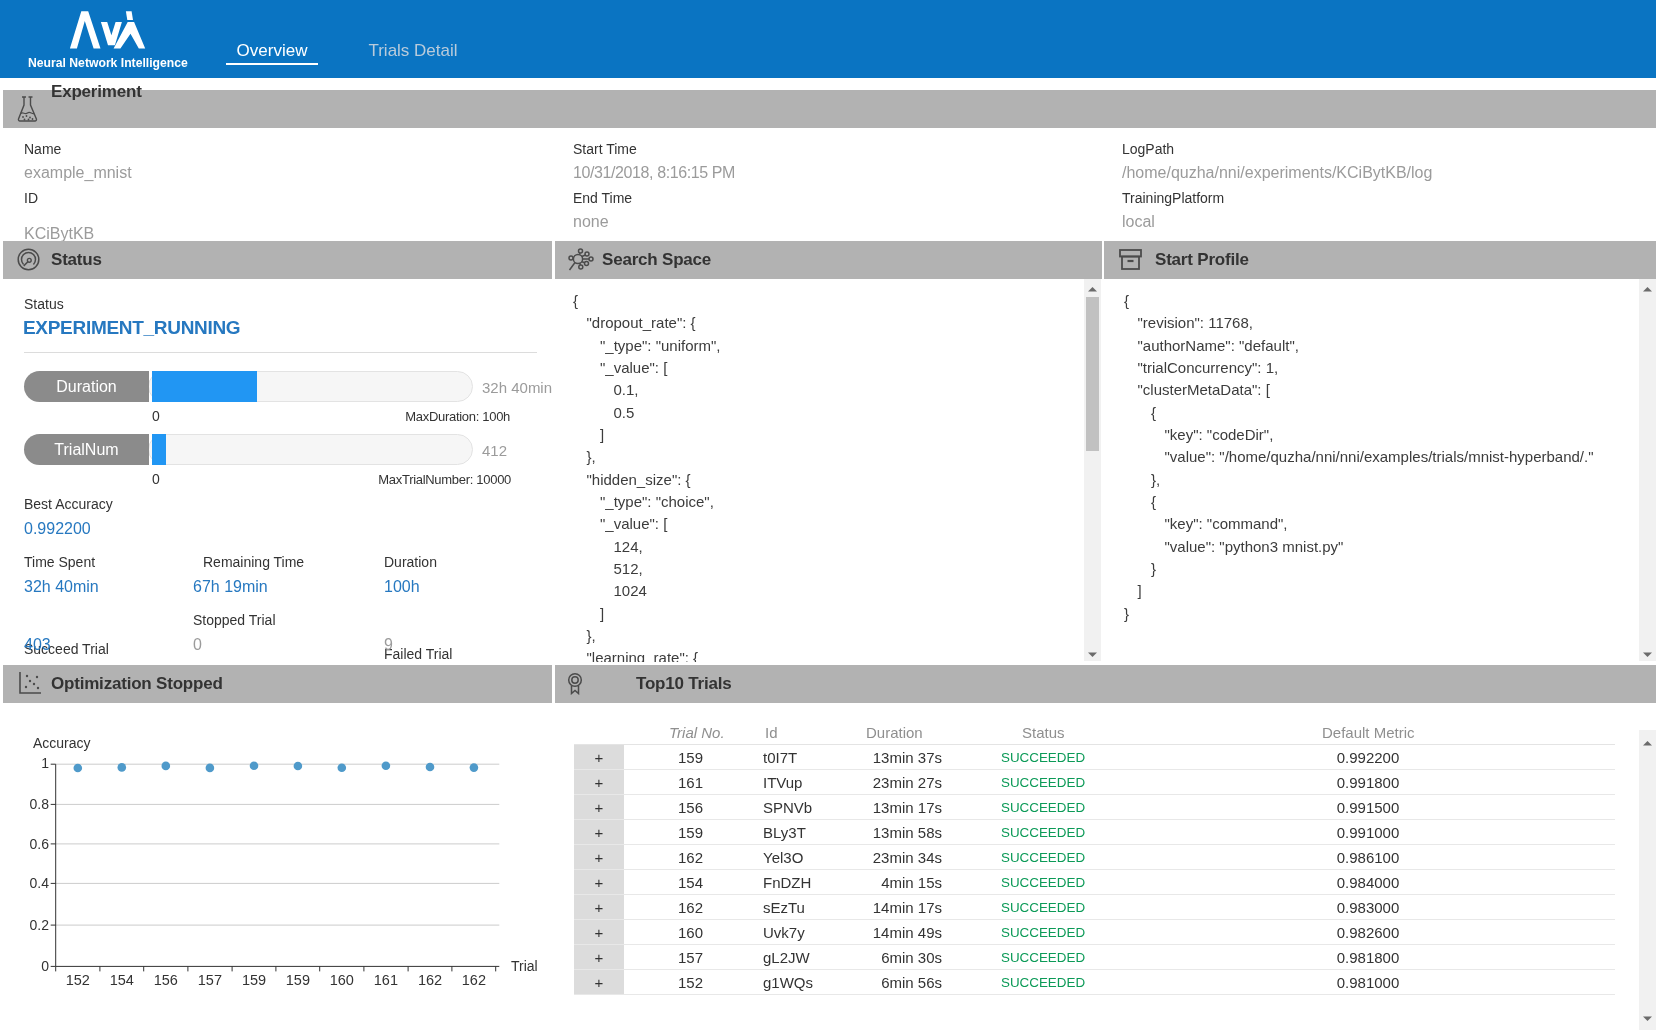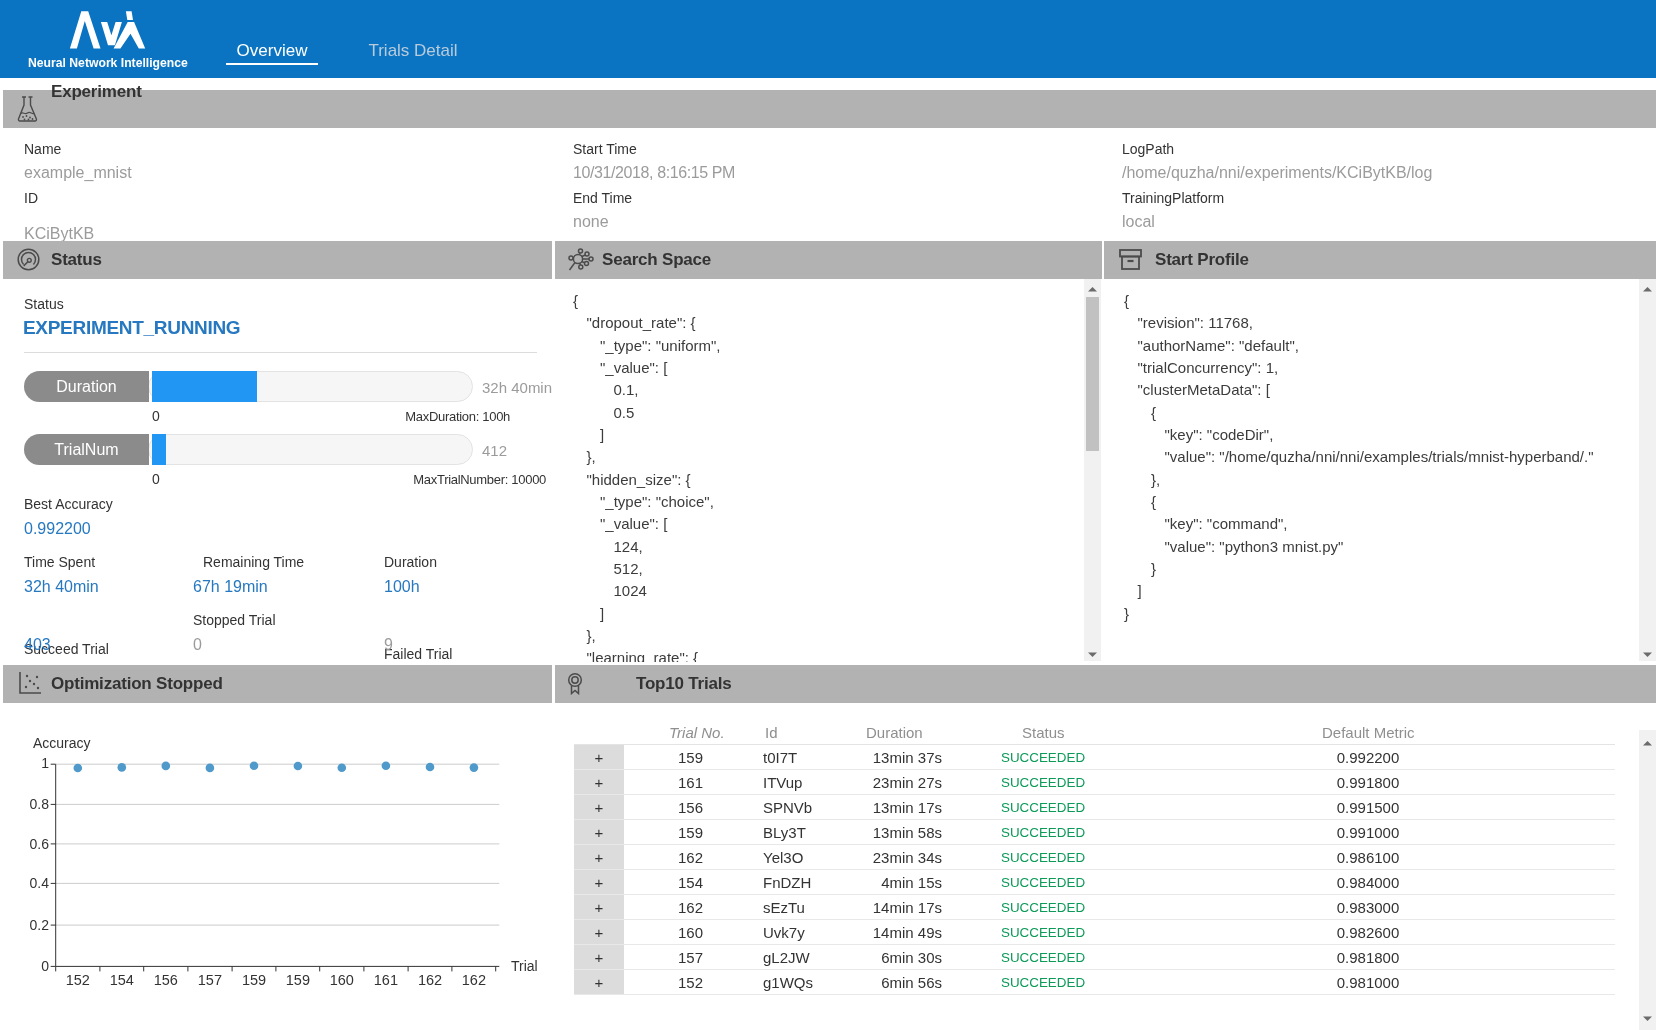--- a/index.html
+++ b/index.html
@@ -98,21 +98,21 @@
 <div class="abs" style="left:482px;top:379px;font-size:15px;color:#9b9b9b;">32h 40min</div>
 <div class="abs lbl" style="left:152px;top:408px;">0</div>
 <div class="abs" style="right:1146px;top:409px;font-size:13px;color:#333;letter-spacing:-0.3px;">MaxDuration: 100h</div>
 
 <div class="abs" style="left:148px;top:434px;width:325px;height:31px;background:#f6f6f6;border:1px solid #e3e3e3;border-radius:16px;"></div>
 <div class="abs" style="left:152px;top:434px;width:14px;height:31px;background:#2196f3;"></div>
 <div class="abs" style="left:24px;top:434px;width:125px;height:31px;background:#8b8b8b;border-radius:16px 0 0 16px;"></div>
 <div class="abs" style="left:24px;top:441px;width:125px;text-align:center;font-size:16px;color:#fff;">TrialNum</div>
 <div class="abs" style="left:482px;top:442px;font-size:15px;color:#9b9b9b;">412</div>
 <div class="abs lbl" style="left:152px;top:471px;">0</div>
-<div class="abs" style="right:1110px;top:472px;font-size:13px;color:#333;letter-spacing:-0.3px;">MaxTrialNumber: 10000</div>
+<div class="abs" style="right:1145px;top:472px;font-size:13px;color:#333;letter-spacing:-0.3px;">MaxTrialNumber: 10000</div>
 
 <div class="abs lbl" style="left:24px;top:496px;">Best Accuracy</div>
 <div class="abs bluev" style="left:24px;top:520px;">0.992200</div>
 
 <div class="abs lbl" style="left:24px;top:554px;">Time Spent</div>
 <div class="abs bluev" style="left:24px;top:578px;">32h 40min</div>
 <div class="abs lbl" style="left:203px;top:554px;">Remaining Time</div>
 <div class="abs bluev" style="left:193px;top:578px;">67h 19min</div>
 <div class="abs lbl" style="left:384px;top:554px;">Duration</div>
 <div class="abs bluev" style="left:384px;top:578px;">100h</div>

